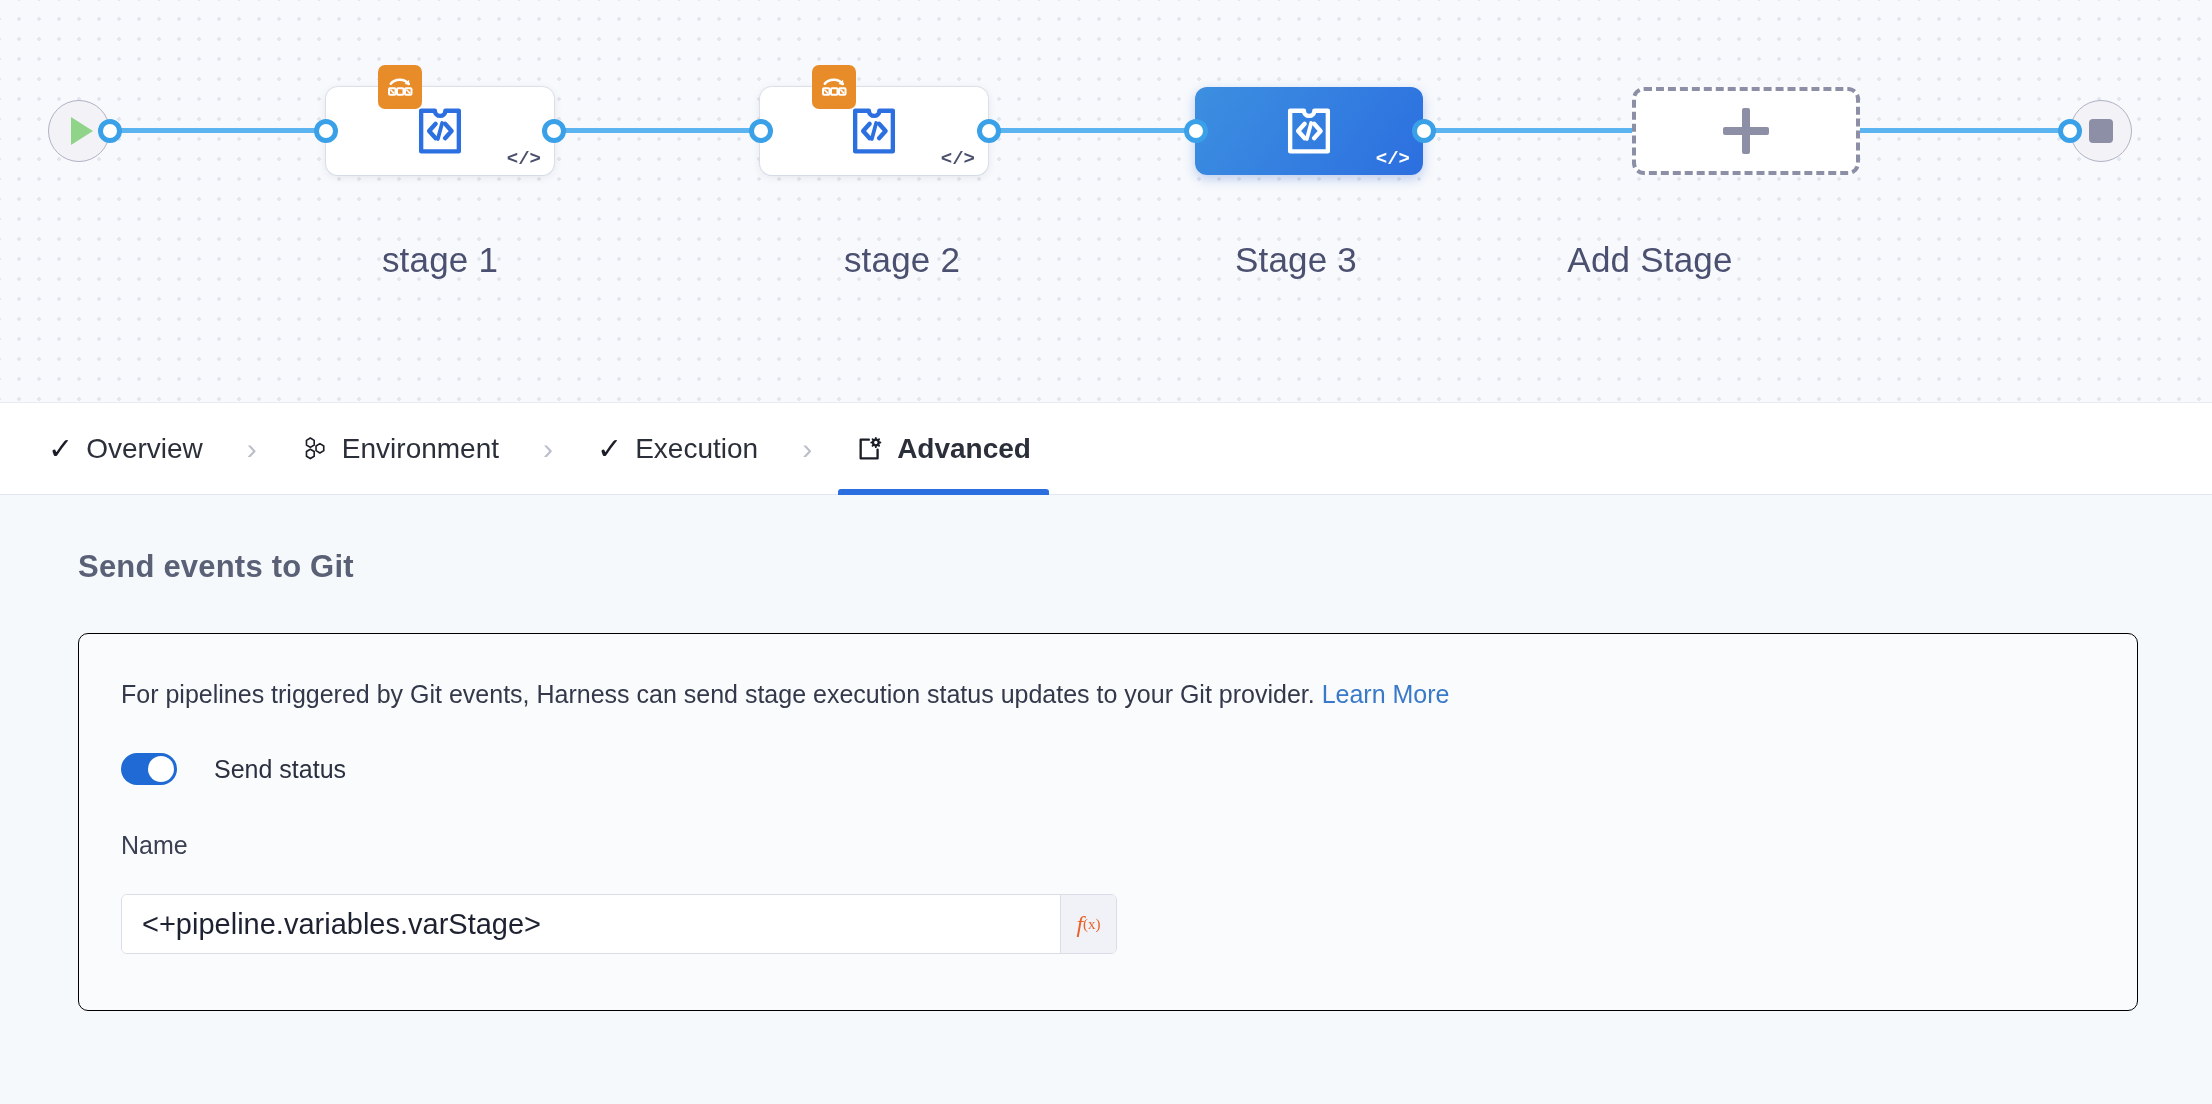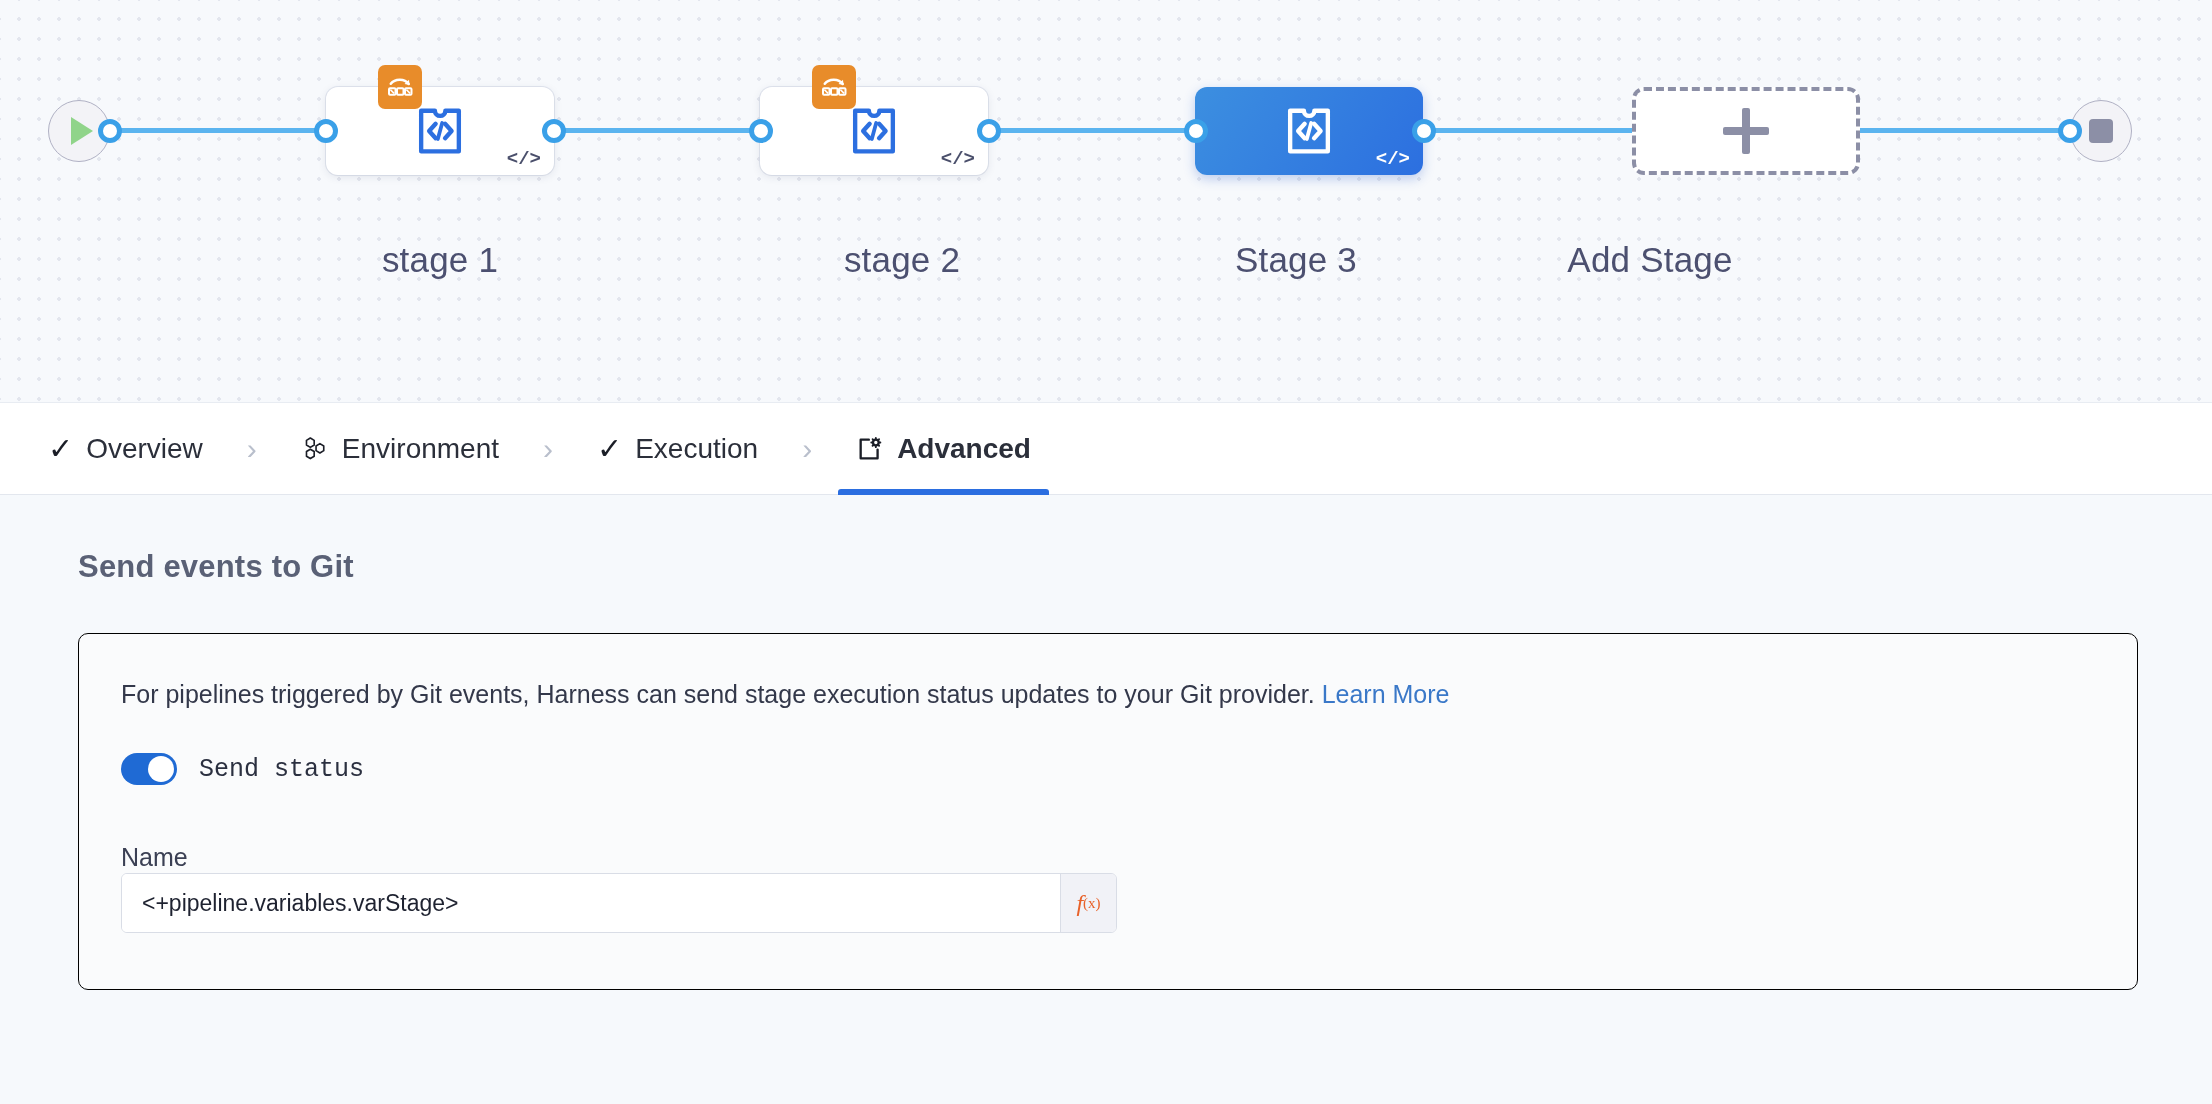--- a/index.html
+++ b/index.html
@@ -188,57 +188,57 @@
     border-radius: 10px;
     padding: 46px 42px 56px 42px;
   }
   .card-desc {
     font-size: 25px;
     color: #33384a;
     margin-bottom: 44px;
   }
   .card-desc a { color: #3a78c8; text-decoration: none; }
 
-  .toggle-row { display: flex; align-items: center; gap: 22px; margin-bottom: 58px; font-family: Liberation Mono, monospace; }
+  .toggle-row { display: flex; align-items: center; gap: 37px; margin-bottom: 46px; }
   .toggle {
     width: 56px; height: 32px;
     border-radius: 16px;
     background: #1f6ad4;
     position: relative;
     cursor: pointer;
     flex: none;
   }
   .toggle .knob {
     position: absolute;
     width: 26px; height: 26px;
     border-radius: 50%;
     background: #fff;
     top: 3px; right: 3px;
   }
   .toggle-label { font-size: 25px; color: #2b3040; }
 
   .field-label {
     font-size: 25px;
     color: #3b4054;
-    margin-bottom: 1px;
+    margin-bottom: 34px;
   }
   .input-wrap {
     display: flex;
     width: 996px;
     height: 60px;
     border: 1px solid #d9dde6;
     border-radius: 6px;
     overflow: hidden;
     background: #ffffff;
   }
   .input-wrap input {
     flex: 1;
     border: none;
     outline: none;
-    font-size: 23px;
+    font-size: 29px;
     color: #1e2230;
     padding: 0 20px;
     font-family: "Liberation Sans", sans-serif;
     background: #ffffff;
   }
   .fx-btn {
     width: 56px;
     background: #f1f2f7;
     border-left: 1px solid #d9dde6;
     display: flex; align-items: center; justify-content: center;

